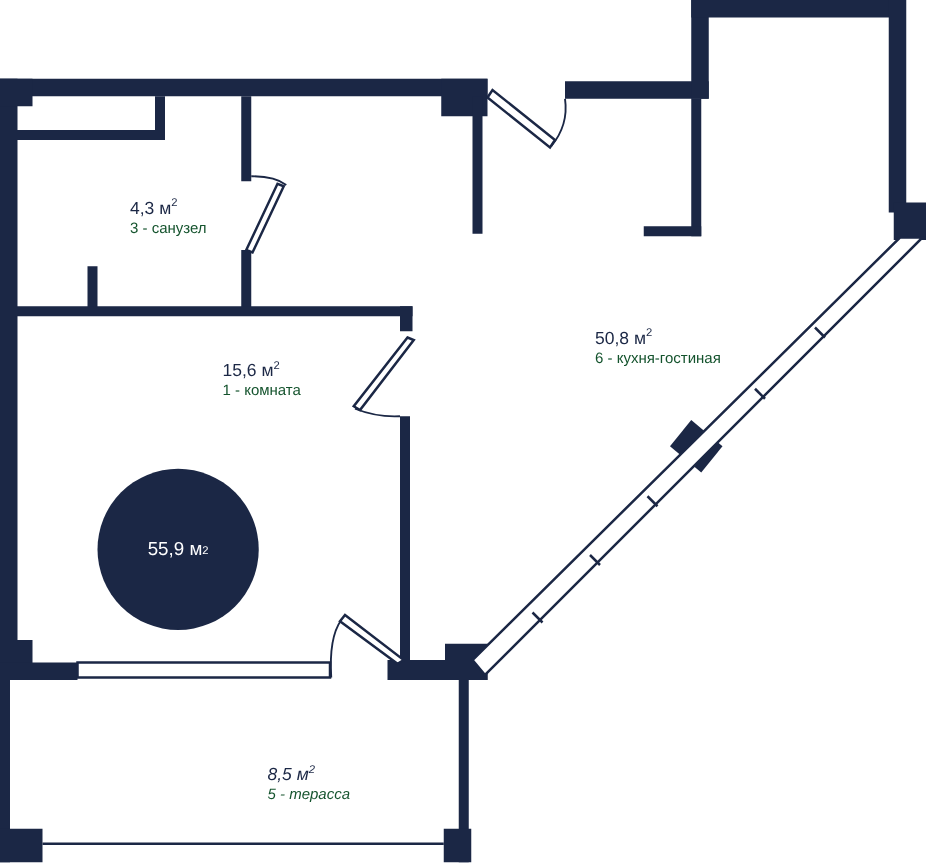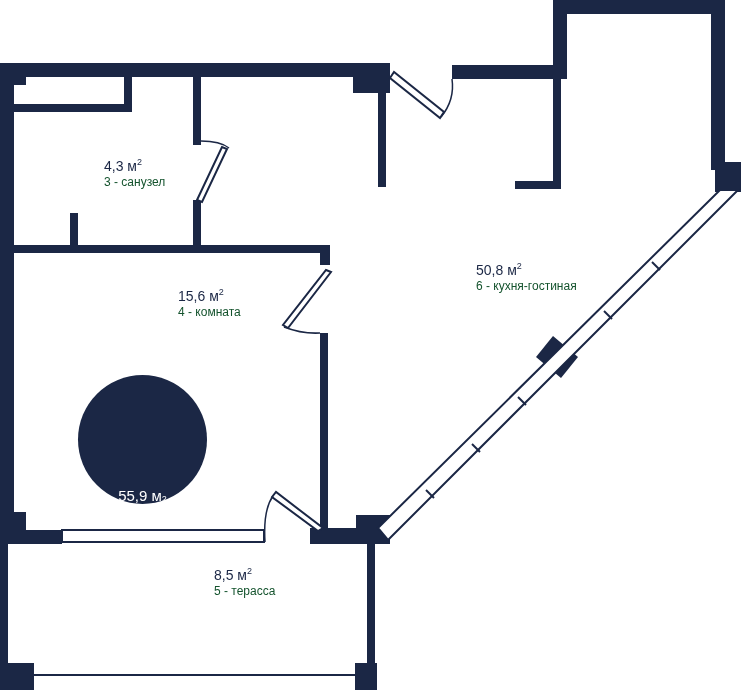--- a/index.html
+++ b/index.html
@@ -2,21 +2,21 @@
 <html><head>
 <meta charset="utf-8">
 <style>
   html, body { margin: 0; padding: 0; background: #ffffff; }
   body { width: 741px; height: 690px; position: relative; overflow: hidden; font-family: "Liberation Sans", "DejaVu Sans", sans-serif; }
   #plan { position: absolute; left: 0; top: 0; width: 741px; height: 690px; }
   .label { position: absolute; color: #1b2745; line-height: 1; white-space: nowrap; }
   .label .area { font-size: 14px; font-weight: 500; display: block; }
   .label .area sup { font-size: 9px; vertical-align: 6px; }
   .label .name { font-size: 12px; display: block; margin-top: 3px; color: #14532d; text-align: right; }
-  .total-badge { position: absolute; left: 78px; top: 375px; width: 129px; height: 129px; border-radius: 50%; background: #1b2745; display: flex; align-items: flex-end; justify-content: center; color: #ffffff; font-size: 15px; font-weight: 500; cursor: pointer; }
+  .total-badge { position: absolute; left: 78px; top: 375px; width: 129px; height: 129px; border-radius: 50%; background: #1b2745; display: flex; align-items: center; justify-content: center; color: #ffffff; font-size: 15px; font-weight: 500; cursor: pointer; }
   .total-badge sup { font-size: 9px; vertical-align: 6px; }
 </style>
 </head>
 <body>
 
 <svg id="plan" viewBox="0 0 741 690" xmlns="http://www.w3.org/2000/svg">
   <g fill="#1b2745">
 
     <rect x="0" y="63" width="390" height="14"></rect>
     <rect x="0" y="63" width="14" height="480"></rect>
@@ -89,29 +89,29 @@
   </g>
 </svg>
 
 <div class="label" style="left:72px; top:158px;margin-left:32px;">
   <span class="area"><span>4,3 м</span><sup>2</sup></span>
   <span class="name">3 - санузел</span>
 </div>
 
 <div class="label" style="left:178px; top:288px;">
   <span class="area"><span>15,6 м</span><sup>2</sup></span>
-  <span class="name">4 - комната</span>
+  <span class="name">1 - комната</span>
 </div>
 
 <div class="label" style="left:476px; top:262px;">
   <span class="area"><span>50,8 м</span><sup>2</sup></span>
   <span class="name">6 - кухня-гостиная</span>
 </div>
 
-<div class="label" style="left:214px; top:567px;">
+<div class="label" style="left:214px; top:611px;font-style:italic;">
   <span class="area"><span>8,5 м</span><sup>2</sup></span>
   <span class="name">5 - терасса</span>
 </div>
 
 <div class="total-badge">
   <span>55,9 м</span>
     <sup>2</sup>
 </div>
 
 </body></html>

